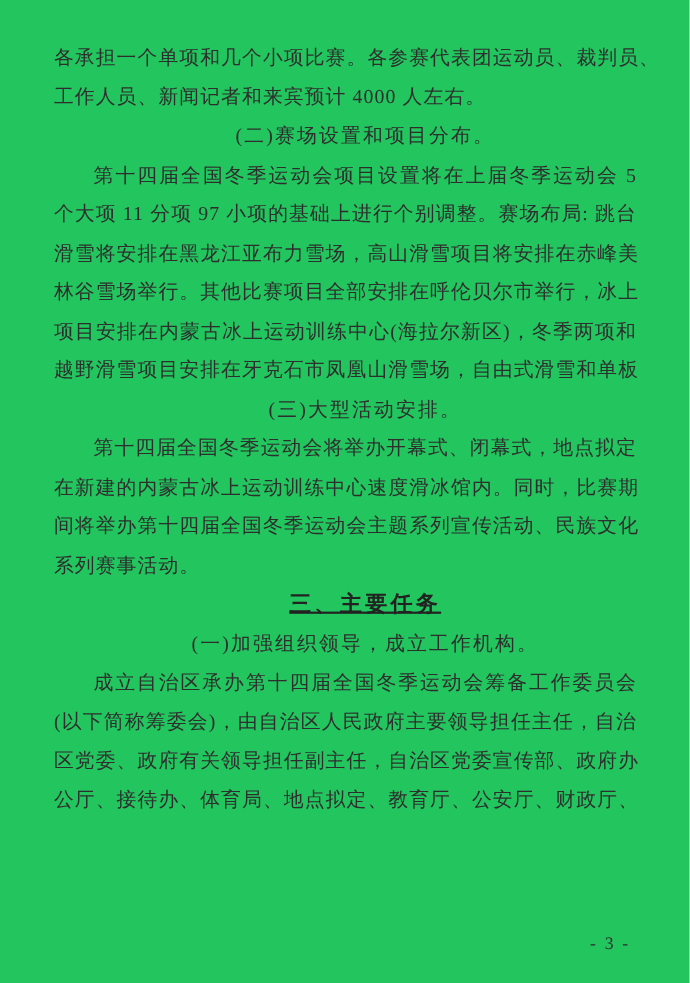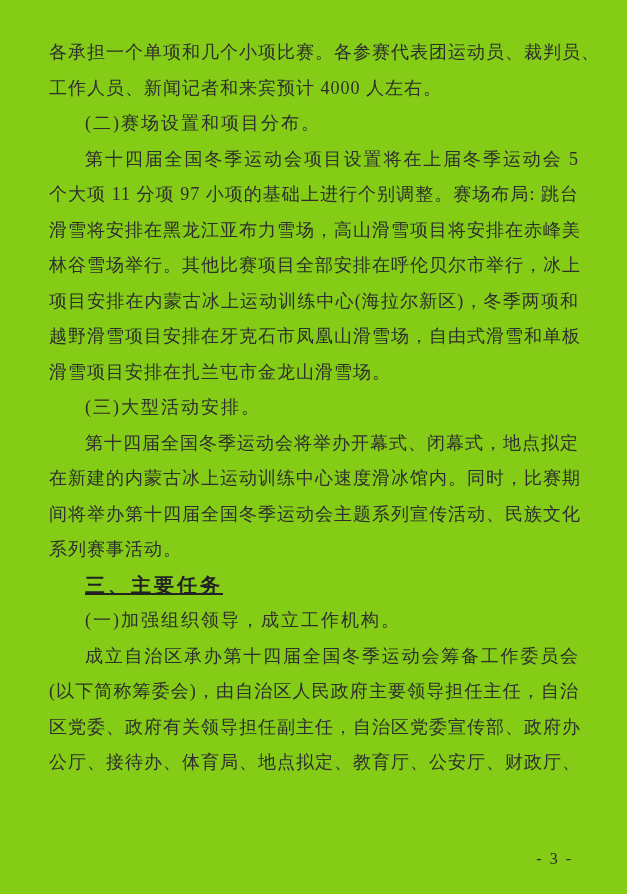--- a/index.html
+++ b/index.html
@@ -4,21 +4,21 @@
 <style>
   html, body {
     margin: 0;
     padding: 0;
     background: #ffffff;
   }
   .page {
     position: relative;
     width: 627px;
     height: 894px;
-    background: #84cc16;
+    background: #22c55e;
     overflow: hidden;
     font-family: "Liberation Serif", "DejaVu Serif", serif;
     color: #2e2e2e;
   }
   .content {
     position: absolute;
     left: 49px;
     top: 35px;
     width: 530px;
   }
@@ -31,20 +31,21 @@
     color: #2e2e2e;
   }
   
   .fill {
     text-align: justify;
     text-align-last: justify;
   }
   
   .indent {
     text-indent: 36px;
+    text-align: center;
   }
   
   .h3 {
     letter-spacing: 2px;
   }
   
   .h2 {
     font-family: "Liberation Sans", "DejaVu Sans", sans-serif;
     font-weight: 700;
     font-size: 20px;
@@ -69,21 +70,20 @@
   <div class="content">
     <div class="line fill">各承担一个单项和几个小项比赛。各参赛代表团运动员、裁判员、</div>
     <div class="line">工作人员、新闻记者和来宾预计 4000 人左右。</div>
     <div class="line h3 indent">(二)赛场设置和项目分布。</div>
     <div class="line fill indent">第十四届全国冬季运动会项目设置将在上届冬季运动会 5</div>
     <div class="line fill">个大项 11 分项 97 小项的基础上进行个别调整。赛场布局: 跳台</div>
     <div class="line fill">滑雪将安排在黑龙江亚布力雪场，高山滑雪项目将安排在赤峰美</div>
     <div class="line fill">林谷雪场举行。其他比赛项目全部安排在呼伦贝尔市举行，冰上</div>
     <div class="line fill">项目安排在内蒙古冰上运动训练中心(海拉尔新区)，冬季两项和</div>
     <div class="line fill">越野滑雪项目安排在牙克石市凤凰山滑雪场，自由式滑雪和单板</div>
-    <div class="line">滑雪项目安排在扎兰屯市金龙山滑雪场。</div>
     <div class="line h3 indent">(三)大型活动安排。</div>
     <div class="line fill indent">第十四届全国冬季运动会将举办开幕式、闭幕式，地点拟定</div>
     <div class="line fill">在新建的内蒙古冰上运动训练中心速度滑冰馆内。同时，比赛期</div>
     <div class="line fill">间将举办第十四届全国冬季运动会主题系列宣传活动、民族文化</div>
     <div class="line">系列赛事活动。</div>
     <div class="line h2 indent">三、主要任务</div>
     <div class="line h3 indent">(一)加强组织领导，成立工作机构。</div>
     <div class="line fill indent">成立自治区承办第十四届全国冬季运动会筹备工作委员会</div>
     <div class="line fill">(以下简称筹委会)，由自治区人民政府主要领导担任主任，自治</div>
     <div class="line fill">区党委、政府有关领导担任副主任，自治区党委宣传部、政府办</div>

